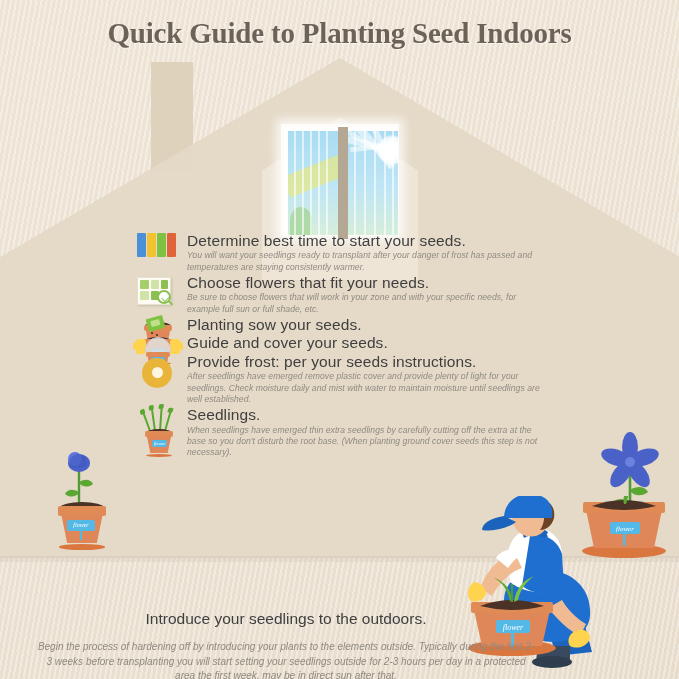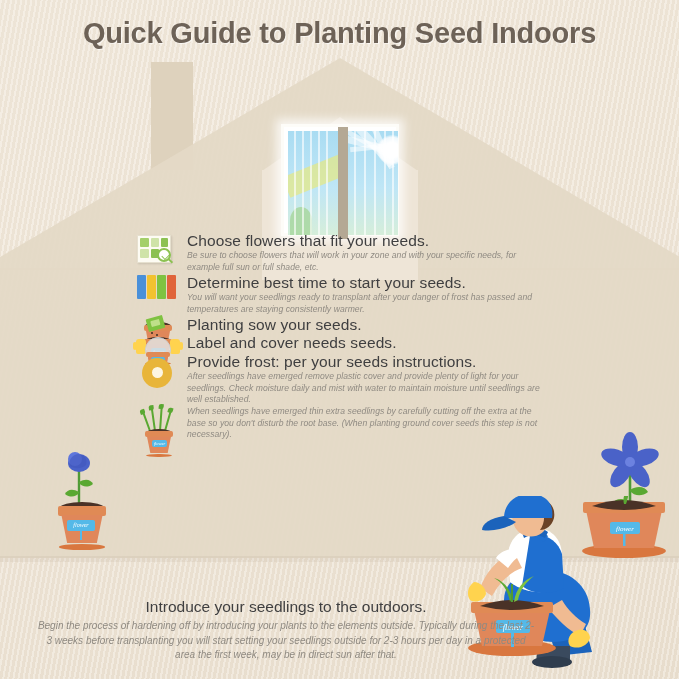--- a/index.html
+++ b/index.html
@@ -58,20 +58,21 @@
     background:radial-gradient(circle,#ffffff 36%,rgba(255,255,255,.82) 60%,rgba(255,255,255,0) 74%);
   }
   .glassgreen{position:absolute;left:2px;bottom:0;width:22px;height:28px;border-radius:50% 50% 0 0;background:#a8d7a0;opacity:.85;}
   .glassyellow{position:absolute;left:-4px;top:34px;width:62px;height:22px;background:#efe96d;opacity:.6;transform:rotate(-22deg);}
   .blind{position:absolute;top:0;bottom:0;width:2px;background:rgba(255,255,255,.62);}
   
   .title{
     position:absolute;left:0;top:17px;width:679px;text-align:center;
     font-size:29px;font-weight:bold;color:#6d6257;letter-spacing:-.2px;
     text-shadow:1px 1px 0 rgba(255,255,255,.6);
+    font-family:Liberation Serif, serif;
   }
   
   .steps{position:absolute;left:135px;top:232px;width:410px;}
   .step{position:relative;padding-left:52px;margin-bottom:1px;}
   .step h3{
     margin:0;font-size:15.5px;font-weight:normal;color:#3f3f40;
     line-height:1.12;letter-spacing:.1px;
   }
   .step p{
     margin:1px 0 0 0;font-size:8.6px;font-style:italic;color:#8f8a82;
@@ -116,21 +117,21 @@
   .sunring{
     position:absolute;left:7px;top:4px;width:30px;height:30px;border-radius:50%;
     background:#e8b53a;display:flex;align-items:center;justify-content:center;
   }
   .sunring i{display:block;width:15px;height:15px;border-radius:50%;background:#fdf6e2;border:2px solid #e8b53a;box-sizing:border-box;}
   
   .sprout{position:absolute;bottom:0;width:1.6px;background:#5aa832;border-radius:1px;transform-origin:50% 100%;}
   .sprout:after{content:"";position:absolute;top:-3px;left:-2px;width:5px;height:5px;background:#5aa832;border-radius:50% 0 50% 0;}
   
   .footer{position:absolute;left:36px;top:598px;width:500px;text-align:center;}
-  .footer h3{margin:0;font-size:15.5px;font-weight:normal;color:#3f3f40;}
+  .footer h3{margin:12px;font-size:15.5px;font-weight:normal;color:#3f3f40;}
   .footer p{margin:3px 0 0 0;font-size:10px;font-style:italic;color:#8f8a82;line-height:1.45;}
   
   .gardener{position:absolute;left:452px;top:496px;width:230px;height:183px;}
 </style>
 </head>
 <body>
 
 <div class="poster">
 
   <div class="chimney"></div>
@@ -167,45 +168,45 @@
     </div>
     <div class="mullion"></div>
   </div>
 
   <div class="title">Quick Guide to Planting Seed Indoors</div>
 
   <div class="steps">
 
     <div class="step">
       <div class="ico">
+        <div class="packet" style="left:2px;background:#4a90d9"></div>
+        <div class="packet" style="left:12px;background:#f2c230"></div>
+        <div class="packet" style="left:22px;background:#7fc241"></div>
+        <div class="packet" style="left:32px;background:#e0643a"></div>
+      </div>
+      <h3>Determine best time to start your seeds.</h3>
+      <p>You will want your seedlings ready to transplant after your danger of frost has passed and temperatures are staying consistently warmer.</p>
+    </div>
+
+    <div class="step">
+      <div class="ico">
         <div class="catalog">
           <div class="cat-cell" style="left:2px;top:2px;width:9px;height:9px;background:#a4cf6a"></div>
           <div class="cat-cell" style="left:13px;top:2px;width:8px;height:9px;background:#cfe3a8"></div>
           <div class="cat-cell" style="left:23px;top:2px;width:7px;height:9px;background:#8cc152"></div>
           <div class="cat-cell" style="left:2px;top:13px;width:9px;height:9px;background:#cfe3a8"></div>
           <div class="cat-cell" style="left:13px;top:13px;width:8px;height:9px;background:#8cc152"></div>
           <div class="cat-cell" style="left:23px;top:13px;width:7px;height:9px;background:#a4cf6a"></div>
         </div>
         <div class="magnify">
             <div class="chk"></div>
           </div>
       </div>
       <h3>Choose flowers that fit your needs.</h3>
       <p>Be sure to choose flowers that will work in your zone and with your specific needs, for example full sun or full shade, etc.</p>
-    </div>
-
-    <div class="step">
-      <div class="ico">
-        <div class="packet" style="left:2px;background:#4a90d9"></div>
-        <div class="packet" style="left:12px;background:#f2c230"></div>
-        <div class="packet" style="left:22px;background:#7fc241"></div>
-        <div class="packet" style="left:32px;background:#e0643a"></div>
-      </div>
-      <h3>Determine best time to start your seeds.</h3>
-      <p>You will want your seedlings ready to transplant after your danger of frost has passed and temperatures are staying consistently warmer.</p>
     </div>
 
     <div class="step">
       <div class="ico">
         <div class="pot" style="left:9px;top:8px;width:28px;height:28px">
           <div class="soil"></div>
           <div class="rim"></div>
             <div class="body"></div>
             <div class="saucer"></div>
         </div>
@@ -238,21 +239,21 @@
         <div class="cover"></div>
         <div class="pot" style="left:11px;top:17px;width:24px;height:22px">
           <div class="rim"></div>
             <div class="body"></div>
             <div class="saucer"></div>
           <div class="tag" style="left:5px;top:5px;width:14px;height:7px">
             <span>flower</span>
           </div>
         </div>
       </div>
-      <h3>Label and cover needs seeds.</h3>
+      <h3>Guide and cover your seeds.</h3>
     </div>
 
     <div class="step">
       <div class="ico">
         <div class="sunring">
             <i></i>
           </div>
       </div>
       <h3>Provide frost: per your seeds instructions.</h3>
       <p>After seedlings have emerged remove plastic cover and provide plenty of light for your seedlings. Check moisture daily and mist with water to maintain moisture until seedlings are well established.</p>
@@ -269,20 +270,21 @@
         <div class="pot" style="left:10px;top:24px;width:28px;height:26px">
           <div class="soil"></div>
           <div class="rim"></div>
             <div class="body"></div>
             <div class="saucer"></div>
           <div class="tag" style="left:7px;top:9px;width:15px;height:7px">
             <span>flower</span>
           </div>
         </div>
       </div>
+      <h3>Seedlings.</h3>
       <p>When seedlings have emerged thin extra seedlings by carefully cutting off the extra at the base so you don't disturb the root base. (When planting ground cover seeds this step is not necessary).</p>
     </div>
   </div>
 
   <div style="position:absolute;left:46px;top:418px;width:72px;height:132px">
     <svg width="72" height="132" viewBox="0 0 72 132">
       <path d="M33 92 L33 52" stroke="#4f9a36" stroke-width="2.4" fill="none"></path>
       <path d="M33 74 C26 70 21 72 19 76 C24 80 30 79 33 75Z" fill="#5aa832"></path>
       <path d="M33 64 C40 60 45 62 47 66 C42 70 36 69 33 65Z" fill="#5aa832"></path>
       <ellipse cx="33" cy="45" rx="11" ry="9" fill="#4a62c8"></ellipse>

